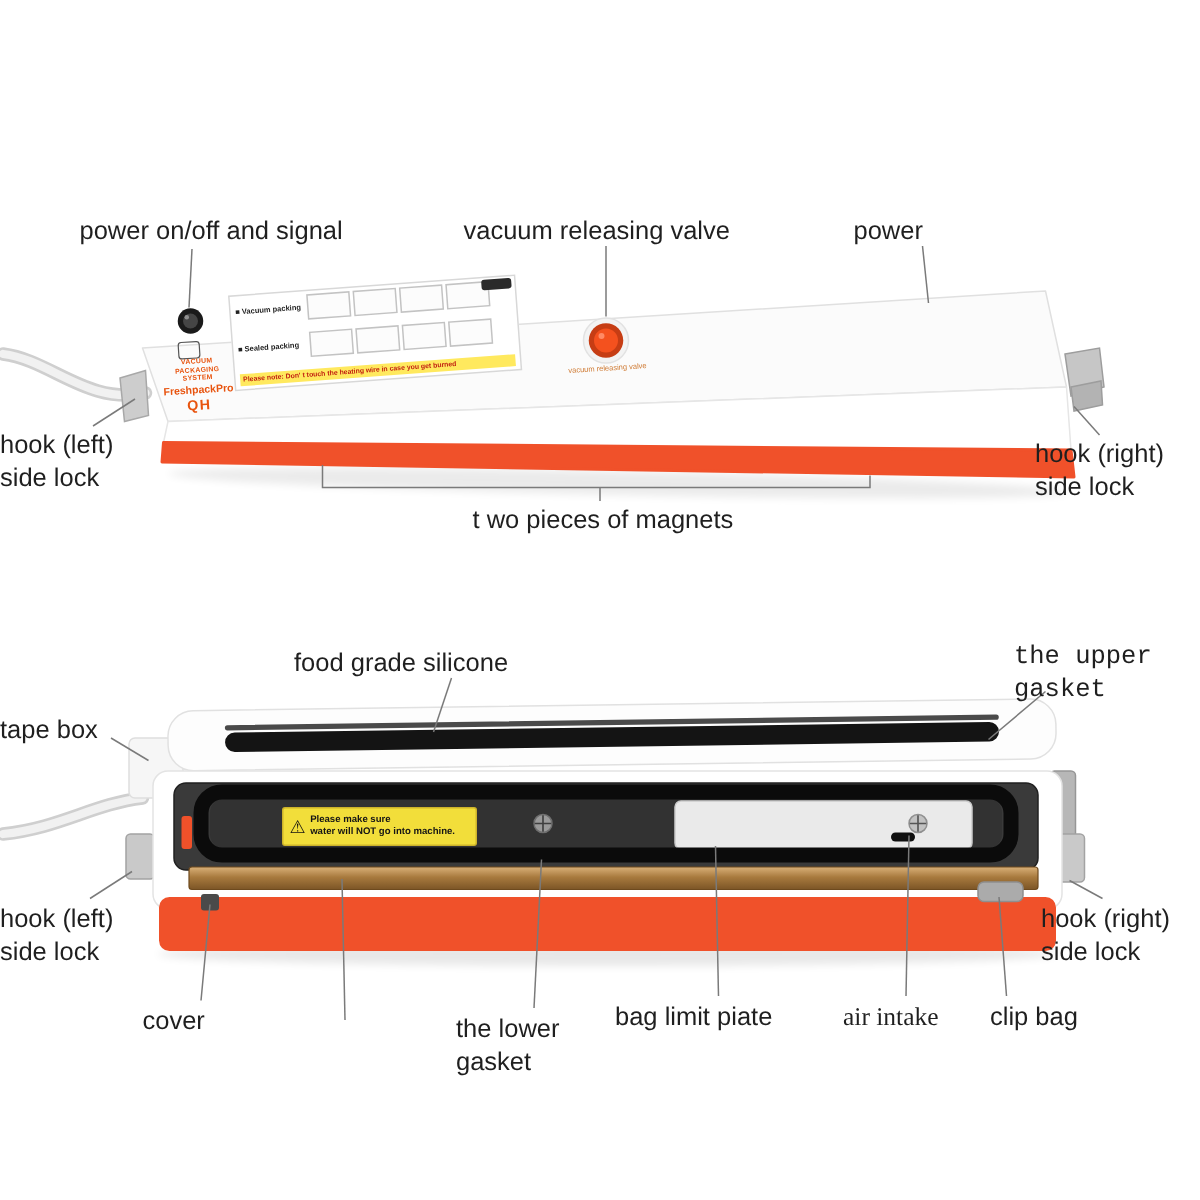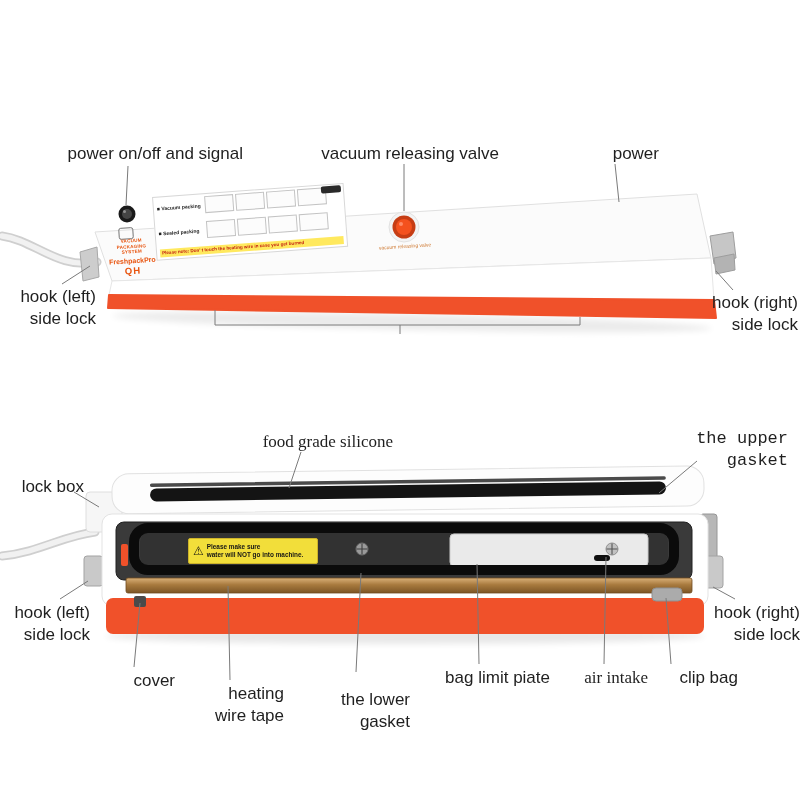--- a/index.html
+++ b/index.html
@@ -3,34 +3,34 @@
 <meta charset="utf-8">
 <title>vacuum sealer parts diagram</title>
 <style>
   html,body{margin:0;padding:0;background:#ffffff;}
   .canvas{position:relative;width:800px;height:800px;background:#ffffff;overflow:hidden;
           font-family:"Liberation Sans",sans-serif;}
   svg.art{position:absolute;left:0;top:0;z-index:1;}
 
   
   .label{position:absolute;z-index:3;font-size:17px;line-height:1.32;color:#1f1f1f;
-         text-align:right;white-space:pre-line;}
+         text-align:left;white-space:pre-line;}
   .lbl-power{left:53px;top:143px;width:190px;}
   .lbl-valve{left:309px;top:143px;width:190px;}
   .lbl-cover{left:569px;top:143px;width:90px;}
   .lbl-hook-left-top{left:0px;top:286px;width:96px;}
   .lbl-hook-right-top{left:690px;top:292px;width:108px;}
   .lbl-magnets{left:315px;top:336px;width:210px;}
-  .lbl-silicone{left:213px;top:431px;width:180px;font-family:Liberation Serif, serif;}
+  .lbl-silicone{left:196px;top:431px;width:180px;}
   .lbl-upper-gasket{left:676px;top:428px;width:112px;font-family:Liberation Mono, monospace;}
   .lbl-lamp-box{left:0px;top:476px;width:84px;}
   .lbl-hook-left-bottom{left:0px;top:602px;width:90px;}
   .lbl-sensor{left:95px;top:670px;width:80px;}
   .lbl-heating-wire{left:178px;top:683px;width:106px;}
-  .lbl-lower-gasket{left:304px;top:689px;width:106px;}
+  .lbl-lower-gasket{left:304px;top:675px;width:106px;}
   .lbl-bag-limit{left:410px;top:667px;width:140px;}
   .lbl-air-intake{left:562px;top:667px;width:86px;font-family:Liberation Serif, serif;}
   .lbl-clip-bag{left:660px;top:667px;width:78px;}
   .lbl-hook-right-bottom{left:694px;top:602px;width:106px;}
 
   
   .brand-panel{position:absolute;z-index:2;left:102px;top:240px;width:58px;
                transform:rotate(-3.6deg);transform-origin:left top;text-align:center;color:#e8540f;}
   .panel-system{font-size:4.6px;line-height:1.25;font-weight:700;letter-spacing:.2px;white-space:pre-line;}
   .brand-name{font-size:7px;font-weight:700;margin-top:2px;}
@@ -193,30 +193,29 @@
 water will NOT go into machine.</span>
   </div>
 
   <div class="label lbl-power">power on/off and signal</div>
   <div class="label lbl-valve">vacuum releasing valve</div>
   <div class="label lbl-cover">power</div>
   <div class="label lbl-hook-left-top">hook (left)
 side lock</div>
   <div class="label lbl-hook-right-top">hook (right)
 side lock</div>
+  <div class="label lbl-magnets">t wo pieces of magnets</div>
 
   <div class="label lbl-silicone">food grade silicone</div>
   <div class="label lbl-upper-gasket">the upper
 gasket</div>
-  <div class="label lbl-lamp-box">lock box</div>
+  <div class="label lbl-lamp-box">tape box</div>
   <div class="label lbl-hook-left-bottom">hook (left)
 side lock</div>
   <div class="label lbl-sensor">cover</div>
-  <div class="label lbl-heating-wire">heating
-wire tape</div>
   <div class="label lbl-lower-gasket">the lower
 gasket</div>
   <div class="label lbl-bag-limit">bag limit piate</div>
   <div class="label lbl-air-intake">air intake</div>
   <div class="label lbl-clip-bag">clip bag</div>
   <div class="label lbl-hook-right-bottom">hook (right)
 side lock</div>
 
 </div>
 

